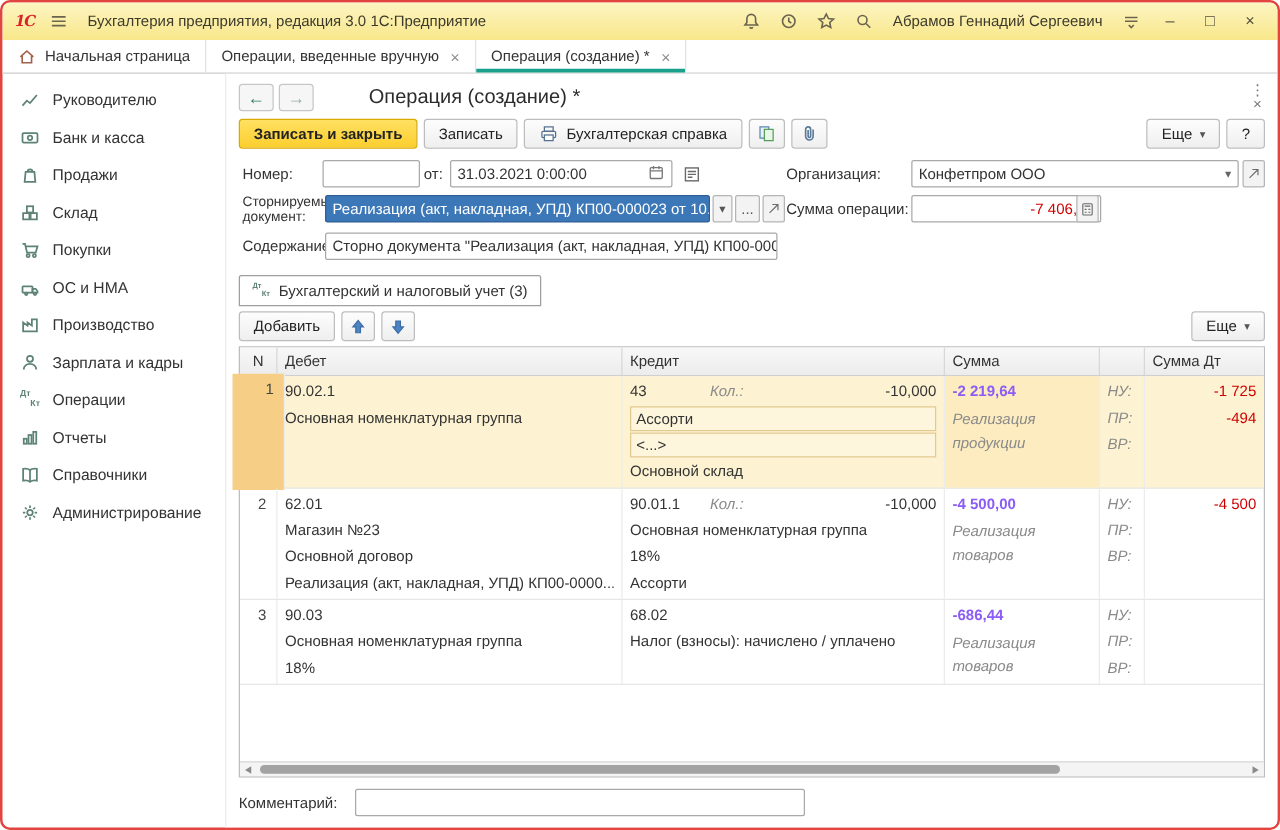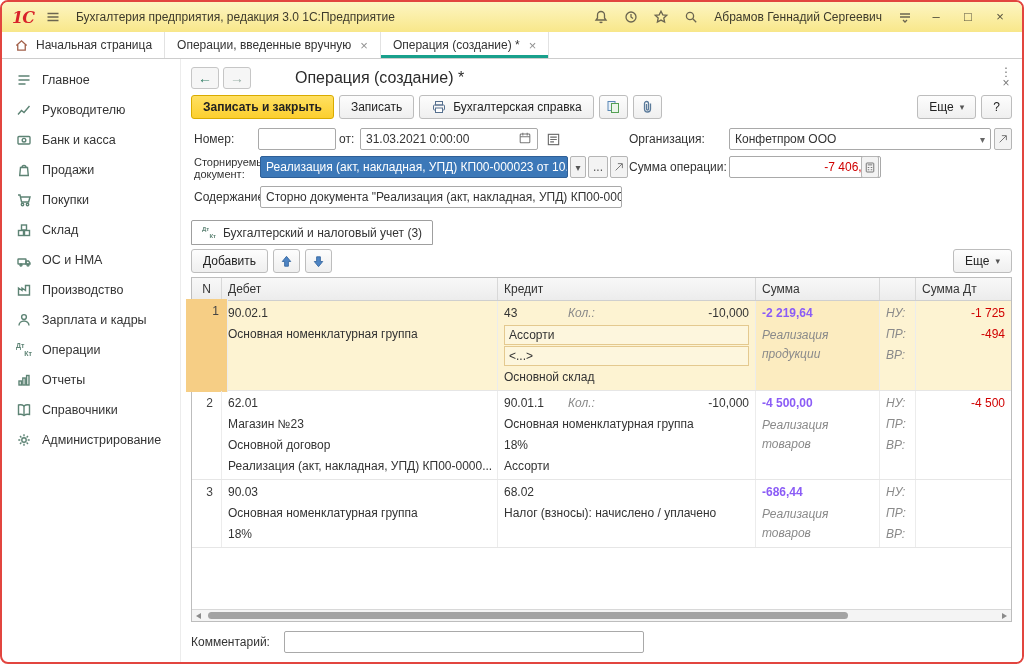--- a/index.html
+++ b/index.html
@@ -5,21 +5,21 @@
   * { margin:0; padding:0; box-sizing:border-box; }
   html,body { width:1024px; height:664px; background:#fff; }
   body { font-family:"Liberation Sans", sans-serif; font-size:12px; color:#333; }
 
   .window { width:1024px; height:664px; border:2px solid #e2453f; border-radius:8px;
             overflow:hidden; display:flex; flex-direction:column; background:#fff; }
 
   
   .titlebar { flex:0 0 30px; background:linear-gradient(180deg,#fdf5c2,#f8e78a);
               display:flex; align-items:center; padding:0 10px; gap:8px; }
-  .logo { color:#d8232a; font-weight:bold; font-style:italic; font-size:16px;
+  .logo { color:#d8232a; font-weight:bold; font-style:italic; font-size:12px;
           font-family:"DejaVu Serif", serif; letter-spacing:-1px; }
   .tb-title { color:#3d3a2c; margin-left:4px; white-space:nowrap; }
   .spacer { flex:1; }
   .tb-ic { width:22px; height:20px; display:flex; align-items:center; justify-content:center; }
   .tb-ic svg { stroke:#6b6550; fill:none; stroke-width:1.3; }
   .tb-user { color:#3d3a2c; margin:0 4px; white-space:nowrap; }
   .winbtn { width:24px; height:20px; text-align:center; line-height:20px; color:#55513f; font-size:13px; }
 
   
   .tabbar { flex:0 0 27px; display:flex; background:#fff; border-bottom:1px solid #cdcdcd; }
@@ -180,59 +180,53 @@
       <span>Операция (создание) *</span>
       <span class="tclose">×</span>
     </div>
   </div>
 
   <div class="bodyrow">
 
     <div class="sidebar">
       <div class="side-item">
         <svg width="16" height="16" viewBox="0 0 16 16">
-            <path d="M2.5 4h11M2.5 8h11M2.5 12h7"></path>
-          </svg>
-        <span>Главное</span>
-      </div>
-      <div class="side-item">
-        <svg width="16" height="16" viewBox="0 0 16 16">
             <path d="M2 12.5l3.5-4 2.5 2 5.5-6.5"></path>
           </svg>
         <span>Руководителю</span>
       </div>
       <div class="side-item">
         <svg width="16" height="16" viewBox="0 0 16 16">
             <rect x="2" y="4.5" width="12" height="7.5" rx="1"></rect>
             <circle cx="8" cy="8.2" r="1.8"></circle>
           </svg>
         <span>Банк и касса</span>
       </div>
       <div class="side-item">
         <svg width="16" height="16" viewBox="0 0 16 16">
             <path d="M4.5 5.5h7l.8 8H3.7z"></path>
             <path d="M6 5.5a2 2 0 0 1 4 0"></path>
           </svg>
         <span>Продажи</span>
+      </div>
+      <div class="side-item">
+        <svg width="16" height="16" viewBox="0 0 16 16">
+            <rect x="2.5" y="8.5" width="5" height="5"></rect>
+            <rect x="8.5" y="8.5" width="5" height="5"></rect>
+            <rect x="5.5" y="3" width="5" height="5"></rect>
+          </svg>
+        <span>Склад</span>
       </div>
       <div class="side-item">
         <svg width="16" height="16" viewBox="0 0 16 16">
             <path d="M2 3h2l1.6 7h7l1.4-5H5"></path>
             <circle cx="6.5" cy="12.5" r="1.2"></circle>
             <circle cx="11.5" cy="12.5" r="1.2"></circle>
           </svg>
         <span>Покупки</span>
-      </div>
-      <div class="side-item">
-        <svg width="16" height="16" viewBox="0 0 16 16">
-            <rect x="2.5" y="8.5" width="5" height="5"></rect>
-            <rect x="8.5" y="8.5" width="5" height="5"></rect>
-            <rect x="5.5" y="3" width="5" height="5"></rect>
-          </svg>
-        <span>Склад</span>
       </div>
       <div class="side-item">
         <svg width="16" height="16" viewBox="0 0 16 16">
             <rect x="2" y="7" width="8" height="5" rx="0.5"></rect>
             <path d="M10 9h2.5l1.5 2v1H10z"></path>
             <circle cx="5" cy="13" r="1"></circle>
             <circle cx="12" cy="13" r="1"></circle>
           </svg>
         <span>ОС и НМА</span>
       </div>

